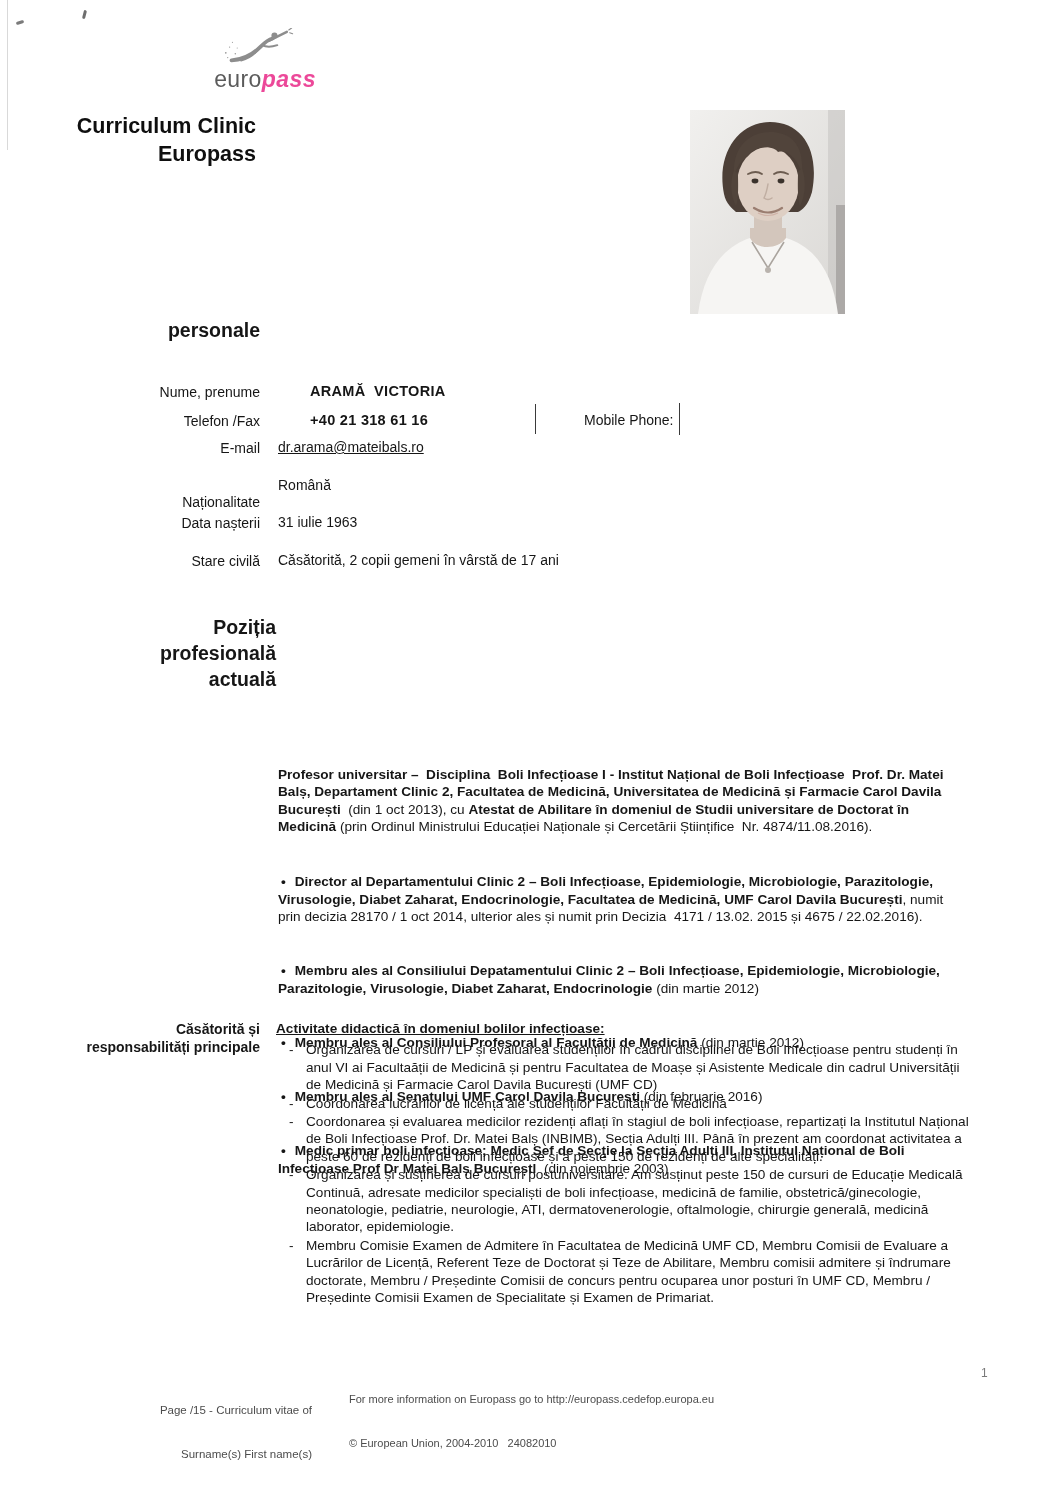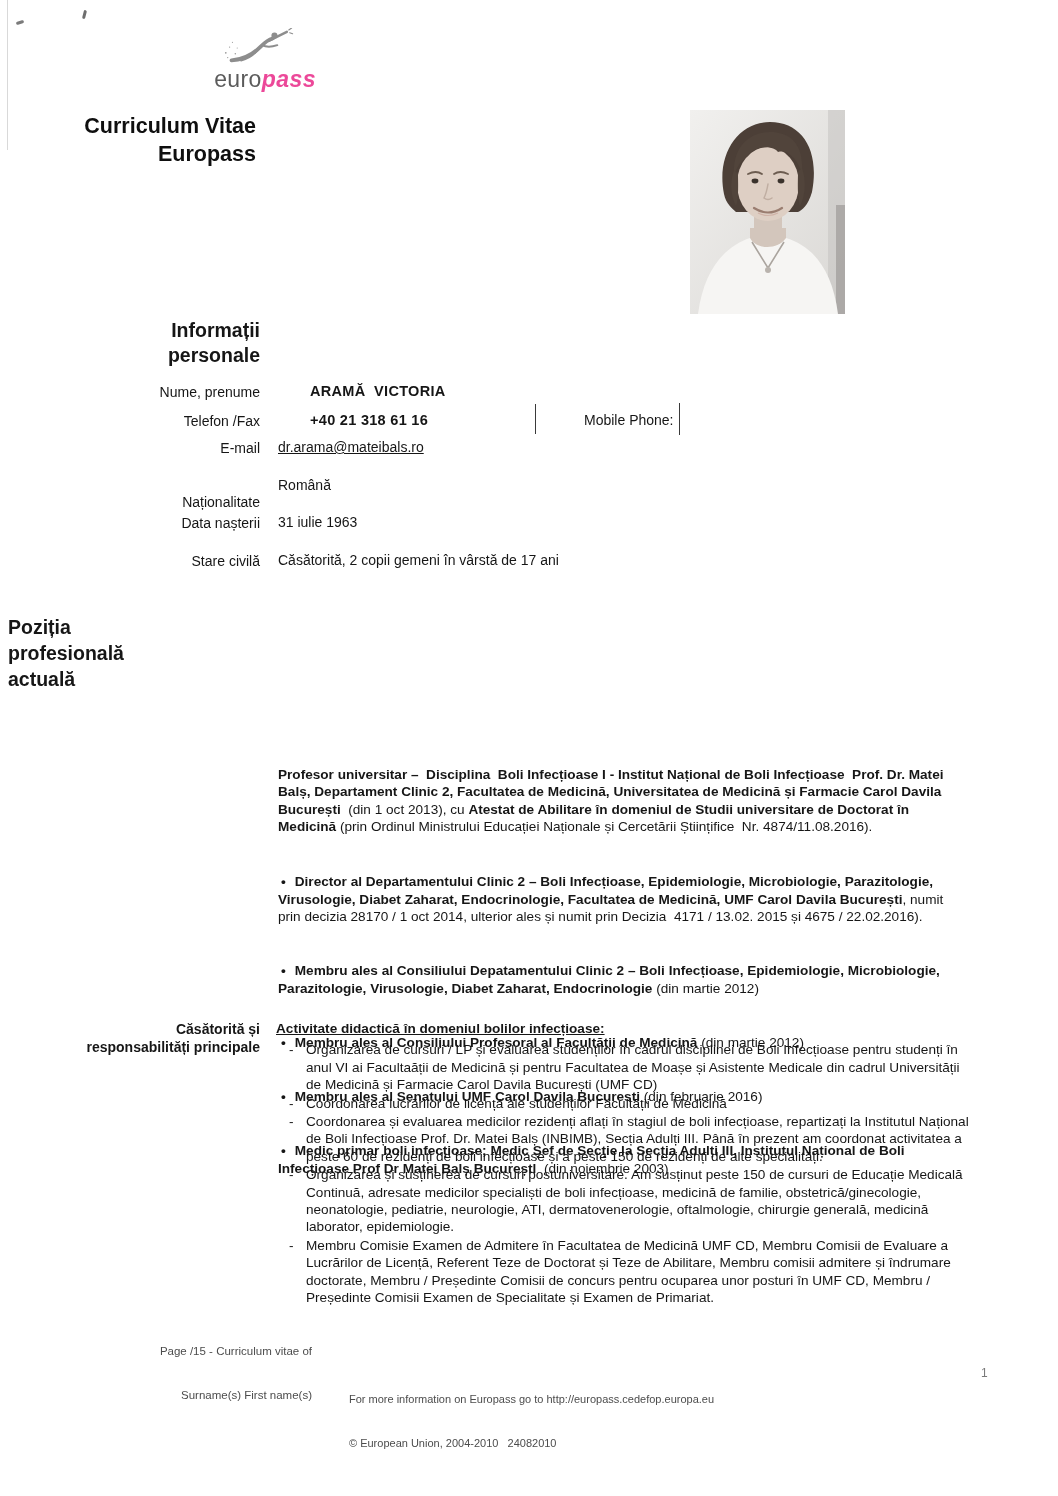--- a/index.html
+++ b/index.html
@@ -18,21 +18,21 @@
   .logo{left:190px;top:28px;width:150px;text-align:center;}
   .logo-icon{display:block;margin:0 auto 0 28px;}
   .logo-text{font-size:23px;letter-spacing:.4px;margin-top:-4px;color:#5b5b5b;}
   .logo-text .pass{font-weight:bold;font-style:italic;color:#ec4899;}
   
   .cv-title{left:0;top:112px;width:256px;text-align:right;font-size:21.5px;font-weight:bold;line-height:28px;color:#0f0f0f;}
   
   .photo{left:690px;top:110px;width:155px;height:204px;box-shadow:0 0 0 1px #e3e3e0 inset;}
   
   .sec-personal{left:0;top:318px;width:260px;text-align:right;font-size:19.5px;font-weight:bold;line-height:25px;}
-  .sec-pos{left:8px;top:614px;width:260px;text-align:left;font-size:19.5px;font-weight:bold;line-height:26px;}
+  .sec-pos{left:16px;top:614px;width:260px;text-align:right;font-size:19.5px;font-weight:bold;line-height:26px;}
   .row-label{width:260px;text-align:right;font-weight:normal;font-size:14px;}
   .row-value{left:278px;font-size:14px;white-space:pre-wrap;}
   .v-bold{font-weight:bold;font-size:14.5px;letter-spacing:.3px;margin-left:32px;}
   .v-underline{text-decoration:underline;}
   .vbar{width:1px;background:#3a3a3a;}
   .vbar1{left:535px;top:404px;height:30px;}
   .vbar2{left:679px;top:403px;height:32px;}
   .mobile-label{left:584px;top:412px;font-size:14px;}
   
   .pos-body{left:278px;top:731px;width:690px;font-size:13.6px;line-height:17.4px;white-space:pre-wrap;}
@@ -40,21 +40,21 @@
   .pos-body p.bullet{margin:1px 0;}
   .bmark{font-weight:bold;padding:0 9px 0 3px;}
   .b{font-weight:bold;}
   
   .act-label{left:0;top:1020px;width:260px;text-align:right;font-weight:bold;font-size:14px;line-height:18px;}
   .act-body{left:276px;top:1020px;width:694px;font-size:13.6px;line-height:17.4px;}
   .act-heading{font-weight:bold;text-decoration:underline;margin:0 0 4px 0;}
   .dash-item{position:relative;padding-left:30px;margin-bottom:1px;white-space:pre-wrap;}
   .dash{position:absolute;left:13px;top:0;}
   
-  .footer-left{left:0;top:1315px;width:312px;text-align:right;font-size:11.5px;line-height:14.5px;color:#4c4c4c;white-space:pre-wrap;}
+  .footer-left{left:0;top:1374px;width:312px;text-align:right;font-size:11.5px;line-height:14.5px;color:#4c4c4c;white-space:pre-wrap;}
   .footer-right{left:349px;top:1363px;width:450px;font-size:11px;line-height:14.5px;color:#4c4c4c;white-space:pre-wrap;}
   .pagenum{left:981px;top:1366px;font-size:12px;color:#7a7a7a;}
 </style>
 </head>
 <body>
 
 <div class="page">
 
   <div class="abs a1"></div>
   <div class="abs a2"></div>
@@ -76,21 +76,21 @@
         <path d="M44,18 C48,20 54,20 60,18" stroke-width="2"></path>
         <path d="M52,13 L70,4" stroke-width="2.5"></path>
         <path d="M72,2 l3,-2 M73,5 l3,1" stroke-width="1.2"></path>
       </g>
       <circle cx="57" cy="8" r="3.2" fill="#8d8d8d"></circle>
     </svg>
     <div class="logo-text"><span class="euro">euro</span><span class="pass">pass</span></div>
   </div>
 
   <div class="abs cv-title">
-    <div>Curriculum Vitae</div>
+    <div>Curriculum Clinic</div>
     <div>Europass</div>
   </div>
 
   <div class="abs photo">
     <svg viewBox="0 0 155 204" width="155" height="204" aria-hidden="true">
       <defs>
         <linearGradient id="pbg" x1="0" y1="0" x2="1" y2="1">
           <stop offset="0" stop-color="#f1f0ee"></stop>
             <stop offset="1" stop-color="#dad8d5"></stop>
         </linearGradient>
@@ -112,21 +112,20 @@
       <ellipse cx="91" cy="71" rx="3.4" ry="2.4" fill="#3a322c"></ellipse>
       <path d="M78,74 C77,80 76,84 74,88 Q78,91 82,88" stroke="#c0aea2" stroke-width="1.5" fill="none" stroke-linecap="round"></path>
       <path d="M64,98 Q78,107 92,98" stroke="#9a7d70" stroke-width="2.2" fill="none" stroke-linecap="round"></path>
       <path d="M68,103 Q78,108 88,103" stroke="#caa79b" stroke-width="1.2" fill="none" opacity="0.7"></path>
       <path d="M62,132 L78,158 L94,132" stroke="#aaa49e" stroke-width="1.6" fill="none"></path>
       <circle cx="78" cy="160" r="3" fill="#b9b3ad"></circle>
     </svg>
   </div>
 
   <div class="abs sec-personal">
-    <div>Informații</div>
     <div>personale</div>
   </div>
 
   <div class="abs row-label" style="top:384px;">Nume, prenume</div>
   <div class="abs row-value v-bold" style="top:383px;">ARAMĂ  VICTORIA</div>
 
   <div class="abs row-label" style="top:413px;">Telefon /Fax</div>
   <div class="abs row-value v-bold" style="top:412px;">+40 21 318 61 16</div>
   <div class="abs vbar vbar1"></div>
   <div class="abs mobile-label">Mobile Phone:</div>

